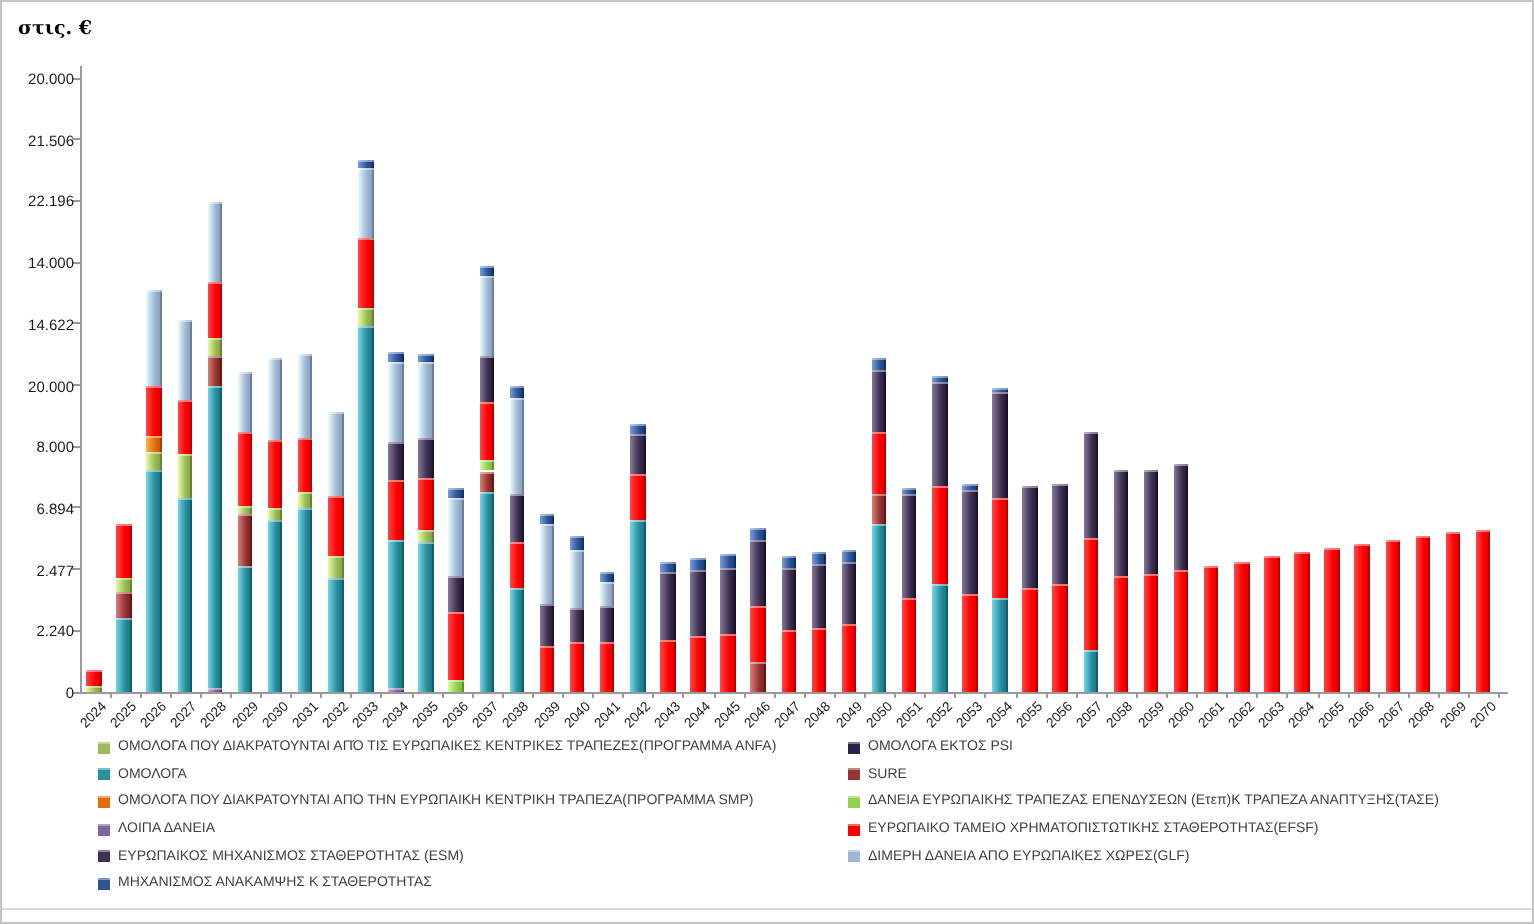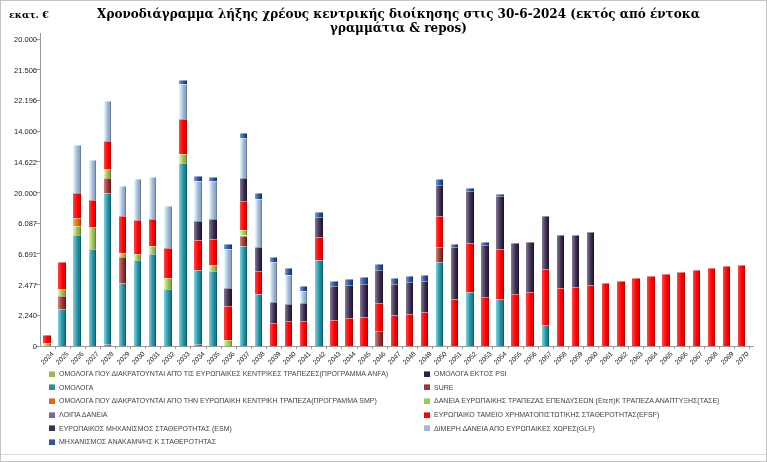--- a/index.html
+++ b/index.html
@@ -39,36 +39,35 @@
     width:6px;height:6px;margin-right:4px;flex:0 0 auto;
     box-shadow:inset 0 1px 0 rgba(255,255,255,.4);
   }
   .legend-label{font-size:7px;color:#3f3f3f;white-space:nowrap;}
   .bottom-rule{position:absolute;left:0;right:0;bottom:6px;height:1px;background:#d9d9d9;}
 </style>
 </head>
 <body>
 
 <div class="page">
-  <div class="y-unit">εκατ. €</div>
-  <div class="chart-title">Χρονοδιάγραμμα λήξης χρέους  κεντρικής διοίκησης στις 30-6-2024 (εκτός από έντοκα γραμμάτια &amp; repos)</div>
+  <div class="y-unit">στις. €</div>
 
   <div class="plot" id="plot">
     <div class="axis-y"></div>
     <div class="axis-x"></div>
   <div class="ytick" style="top: 306.5px;"></div>
       <div class="ylab" style="top: 307px;">0</div>
       <div class="ytick" style="top: 275.8px;"></div>
       <div class="ylab" style="top: 276.3px;">2.240</div>
       <div class="ytick" style="top: 245.1px;"></div>
       <div class="ylab" style="top: 245.6px;">2.477</div>
       <div class="ytick" style="top: 214.4px;"></div>
-      <div class="ylab" style="top: 214.9px;">6.691</div>
+      <div class="ylab" style="top: 214.9px;">6.894</div>
       <div class="ytick" style="top: 183.7px;"></div>
-      <div class="ylab" style="top: 184.2px;">6.087</div>
+      <div class="ylab" style="top: 184.2px;">8.000</div>
       <div class="ytick" style="top: 153px;"></div>
       <div class="ylab" style="top: 153.5px;">20.000</div>
       <div class="ytick" style="top: 122.3px;"></div>
       <div class="ylab" style="top: 122.8px;">14.622</div>
       <div class="ytick" style="top: 91.6px;"></div>
       <div class="ylab" style="top: 92.1px;">14.000</div>
       <div class="ytick" style="top: 60.9px;"></div>
       <div class="ylab" style="top: 61.4px;">22.196</div>
       <div class="ytick" style="top: 30.2px;"></div>
       <div class="ylab" style="top: 30.7px;">21.506</div>

